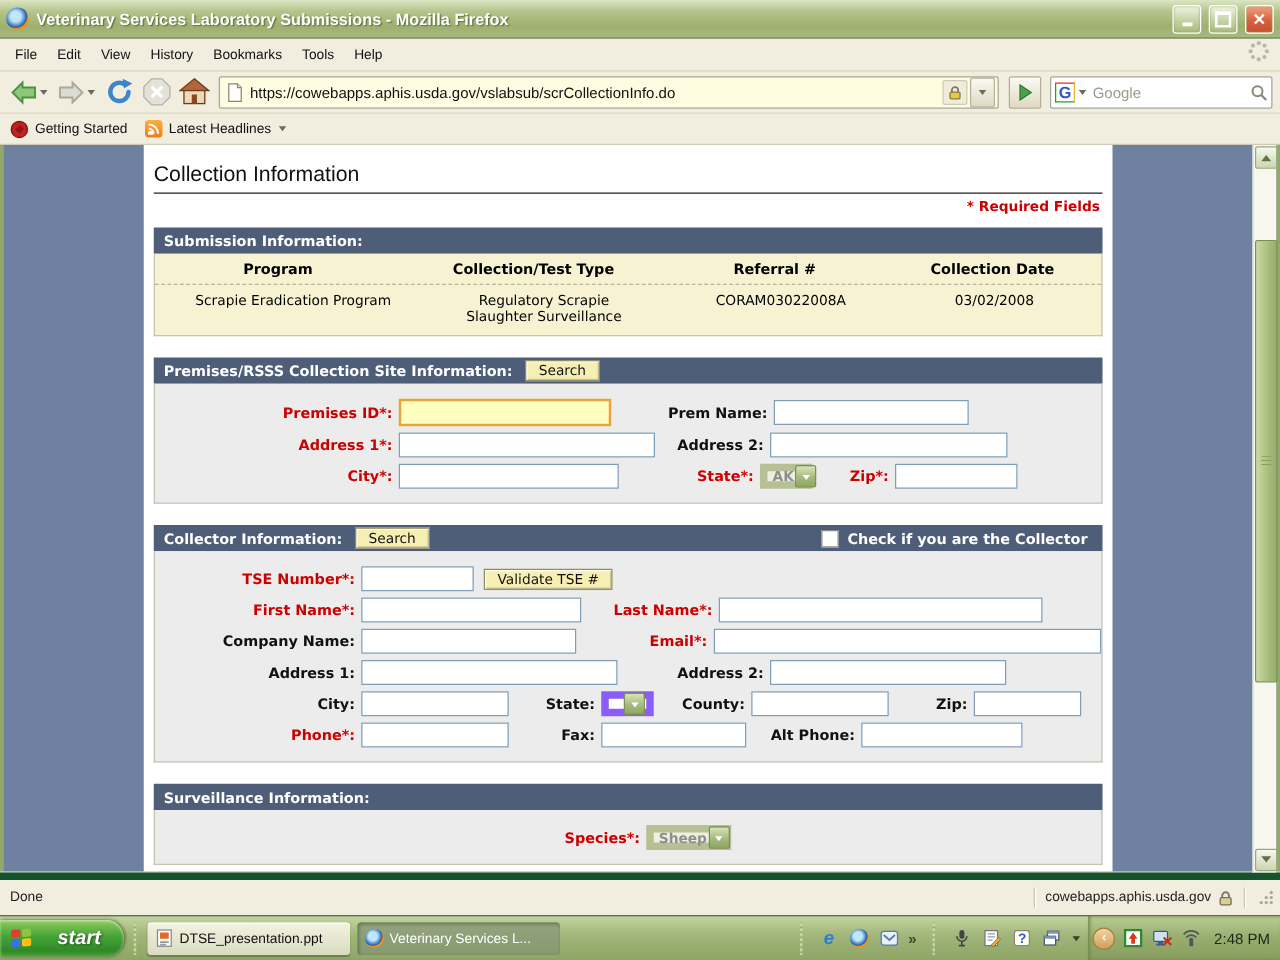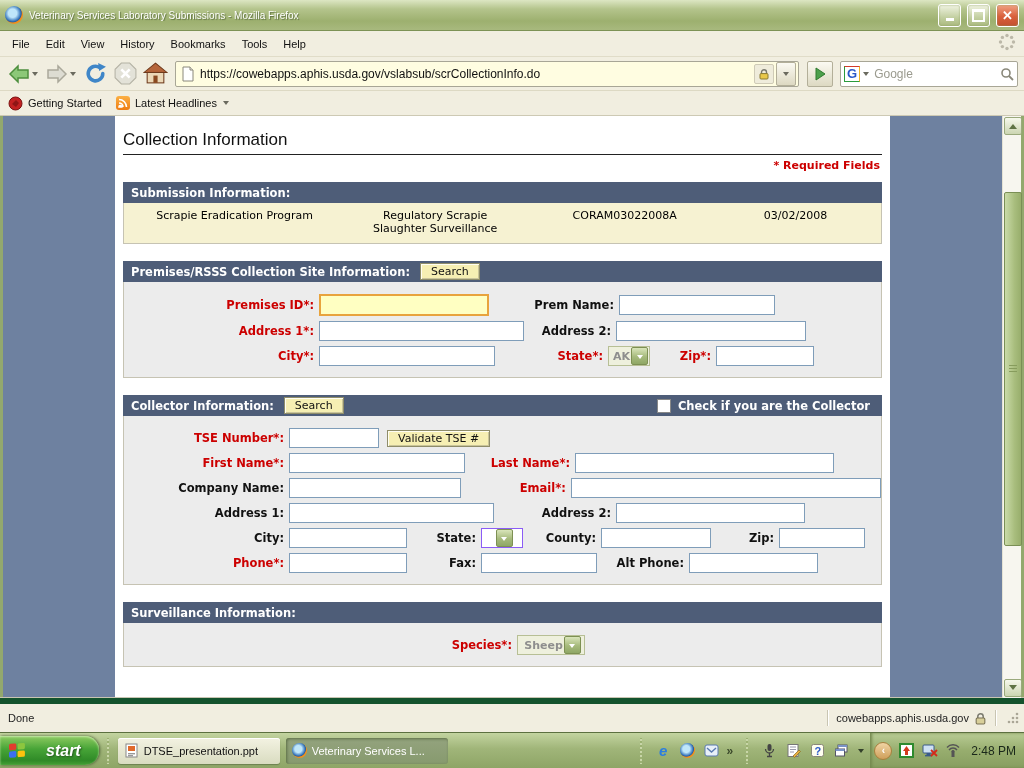--- a/index.html
+++ b/index.html
@@ -5,21 +5,21 @@
   html,body{margin:0;padding:0;}
   body{width:1024px;height:768px;font-family:"Liberation Sans",sans-serif;overflow:hidden;background:#6e81a0;}
   .screen{position:relative;width:1024px;height:768px;display:flex;flex-direction:column;}
 
   
   .titlebar{height:30px;display:flex;align-items:center;padding:0 5px;gap:6px;
     background:linear-gradient(#dde6c3,#b4c48c 30%,#9db06f 70%,#a8b97e);
     border-bottom:1px solid #7d9255;}
   .fx-globe{width:18px;height:18px;border-radius:50%;
     background:radial-gradient(circle at 42% 40%, #bfe6fa 0 28%, #3f7cc0 52%, #2a5f9e 58%, #ef8c1a 64%, #f6a82c 100%);}
-  .win-title{color:#fff;font-weight:normal;font-size:10px;text-shadow:1px 1px 1px #5c6e3e;flex:1;
+  .win-title{color:#fff;font-weight:bold;font-size:13px;text-shadow:1px 1px 1px #5c6e3e;flex:1;
     white-space:nowrap;overflow:hidden;}
   .winbtn{width:21px;height:21px;border-radius:3px;border:1px solid #fff;display:flex;align-items:center;justify-content:center;
     background:linear-gradient(#f0f3e2,#c2cfa0 60%,#aab97e);color:#fff;font-size:11px;font-weight:bold;
     box-shadow:inset 0 0 2px #8fa165;}
   .winbtn.close{background:linear-gradient(#f0a184,#d9603c 55%,#c44f30);}
   .ming{width:8px;height:3px;background:#fff;margin-top:8px;}
   .maxg{width:9px;height:8px;border:2px solid #fff;border-top-width:3px;}
   .xg{color:#fff;font-size:13px;font-weight:bold;line-height:13px;}
 
   
@@ -76,22 +76,22 @@
     font-family:"DejaVu Sans",sans-serif;}
   .btn-y{font-size:11px;font-family:"DejaVu Sans",sans-serif;background:#f6efb3;color:#111;
     border:1px solid #8f8d6a;box-shadow:inset 1px 1px 0 #fffef2,inset -1px -1px 0 #c9c49a;
     padding:1px 10px;line-height:13px;}
   .row{display:flex;align-items:center;margin:5px 0;font-size:11.5px;font-weight:bold;color:#111;}
   .lbl{text-align:right;padding-right:5px;flex-shrink:0;}
   .req{color:#cc0000;}
   .txt{height:20px;box-sizing:border-box;border:1px solid #7f9db9;background:#fff;font-size:11px;
     font-family:"DejaVu Sans",sans-serif;padding:1px 3px;}
   .txt.hl{background:#ffffc2;border:2px solid #e8a33d;height:22px;}
-  .sel{display:inline-flex;align-items:center;justify-content:center;background:#fff;
-    border:1px solid #8b5cf6;height:20px;box-sizing:border-box;padding-left:4px;font-size:11px;color:#333;flex-shrink:0;}
+  .sel{display:inline-flex;align-items:center;justify-content:space-between;background:#fff;
+    border:6px solid #8b5cf6;height:20px;box-sizing:border-box;padding-left:4px;font-size:11px;color:#333;flex-shrink:0;}
   .sel .arrow{width:15px;height:16px;margin:1px;background:linear-gradient(#d9e5ba,#a6ba7c 55%,#8fa765);
     border:1px solid #7d9053;border-radius:2px;display:flex;align-items:center;justify-content:center;flex-shrink:0;}
   .sel .arrow::after{content:"";width:0;height:0;border:3px solid transparent;border-top:4px solid #fff;margin-top:4px;}
   .sel.dis{background:#eef0dd;color:#8e8e8e;border-color:#b7bf95;}
   .checkbox{width:12px;height:12px;background:#fff;border:1px solid #888;flex-shrink:0;}
 
   
   .sub-body{background:#f6f2d2;border:1px solid #c6c3b3;border-top:none;font-family:"DejaVu Sans",sans-serif;}
   .sub-row{display:flex;}
   .sub-row.head{font-weight:bold;font-size:11.5px;border-bottom:1px dashed #b9b59a;}
@@ -262,20 +262,26 @@
   <div class="viewport">
     <div class="pagearea">
       <div class="content">
 
         <div class="pg-title">Collection Information</div>
         <div class="req-note">* Required Fields</div>
 
         <div class="section">
           <div class="sec-head">Submission Information:</div>
           <div class="sub-body">
+            <div class="sub-row head">
+              <span class="sub-cell c1">Program</span>
+              <span class="sub-cell c2">Collection/Test Type</span>
+              <span class="sub-cell c3">Referral #</span>
+              <span class="sub-cell c4">Collection Date</span>
+            </div>
             <div class="sub-row vals">
               <span class="sub-cell c1">Scrapie Eradication Program</span>
               <span class="sub-cell c2" style="padding-left:30px;padding-right:30px;">Regulatory Scrapie Slaughter Surveillance</span>
               <span class="sub-cell c3">CORAM03022008A</span>
               <span class="sub-cell c4">03/02/2008</span>
             </div>
           </div>
         </div>
 
         <div class="section">

